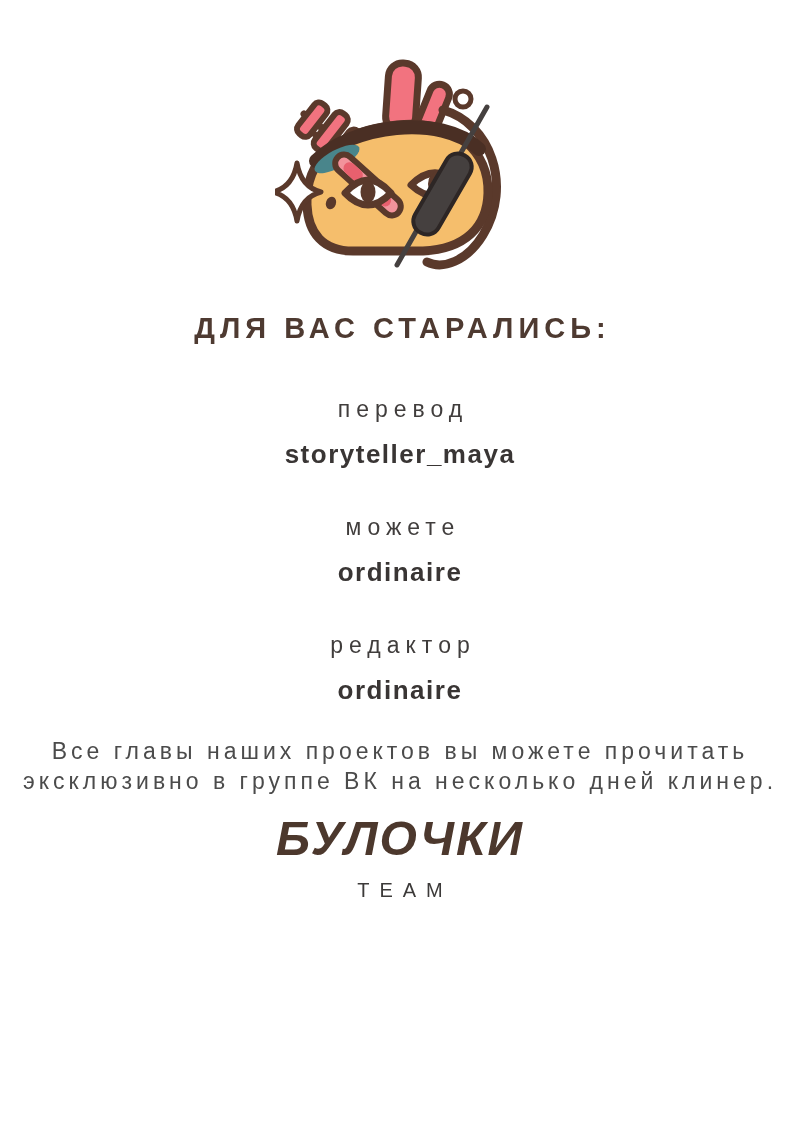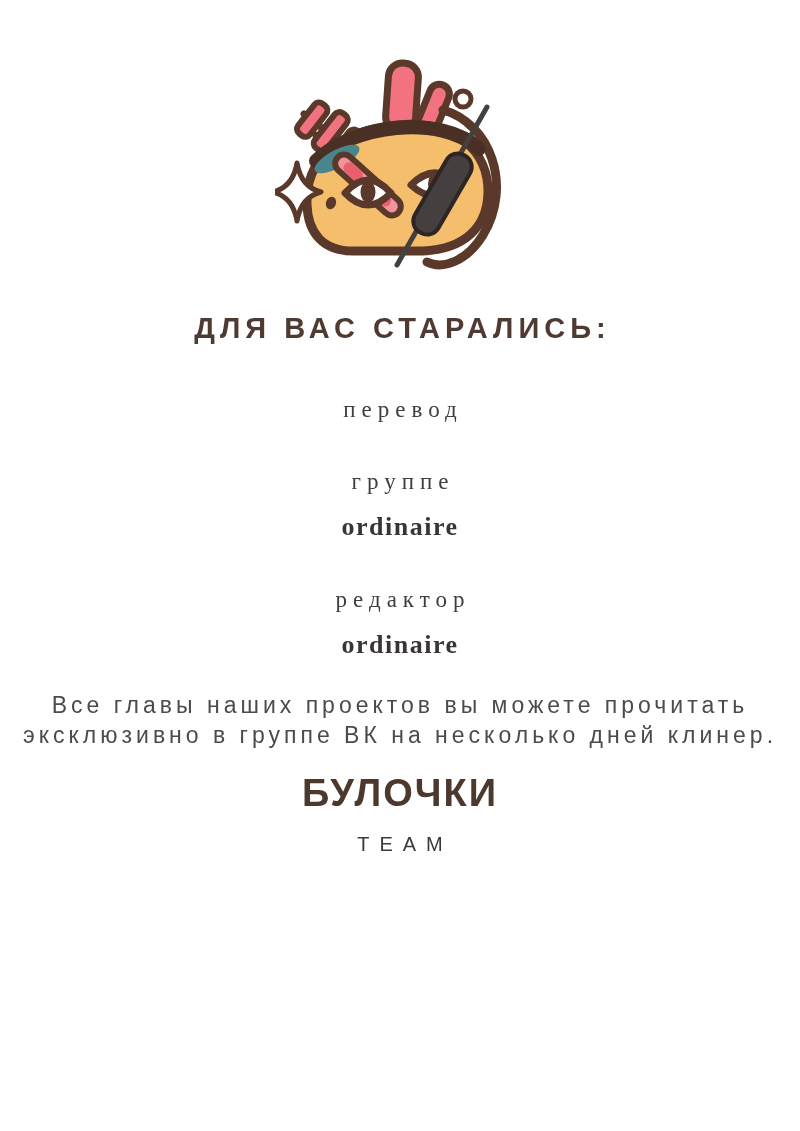--- a/index.html
+++ b/index.html
@@ -36,21 +36,20 @@
     letter-spacing: 5px;
     text-indent: 5px;
     color: #4e3a31;
     text-align: center;
   }
   .credits {
     margin-top: 50px;
     display: flex;
     flex-direction: column;
     align-items: center;
-    font-family: Liberation Serif, serif;
   }
   .credit-block {
     display: flex;
     flex-direction: column;
     align-items: center;
     margin-bottom: 45px;
   }
   .credit-role {
     font-size: 23px;
     line-height: 27px;
@@ -74,26 +73,27 @@
     font-size: 23px;
     line-height: 30px;
     font-weight: 400;
     letter-spacing: 4px;
     color: #4b4b4b;
     text-align: center;
     white-space: nowrap;
   }
   .team-name {
     margin-top: 20px;
-    font-size: 38px;
+    font-size: 48px;
     line-height: 46px;
     font-weight: 800;
     letter-spacing: 2px;
     color: #4c382d;
     text-align: center;
+    font-style: italic;
   }
   .team-label {
     margin-top: 16px;
     font-size: 20px;
     line-height: 24px;
     font-weight: 400;
     letter-spacing: 10px;
     text-indent: 10px;
     color: #3c3a39;
     text-align: center;
@@ -156,24 +156,25 @@
       <rect x="123" y="125.5" width="89" height="27" rx="13" fill="#45403f" stroke="#2d2625" stroke-width="4" transform="rotate(-60 167.5 139)"></rect>
     </svg>
   </div>
 
   <div class="heading">ДЛЯ ВАС СТАРАЛИСЬ:</div>
 
   <div class="credits">
 
     <div class="credit-block">
       <div class="credit-role">перевод</div>
+      <div class="credit-name">storyteller_maya</div>
     </div>
 
     <div class="credit-block">
-      <div class="credit-role">группе</div>
+      <div class="credit-role">можете</div>
       <div class="credit-name">ordinaire</div>
     </div>
 
 
     <div class="credit-block" style="margin-bottom:0;">
       <div class="credit-role">редактор</div>
       <div class="credit-name">ordinaire</div>
     </div>
 
   </div>

